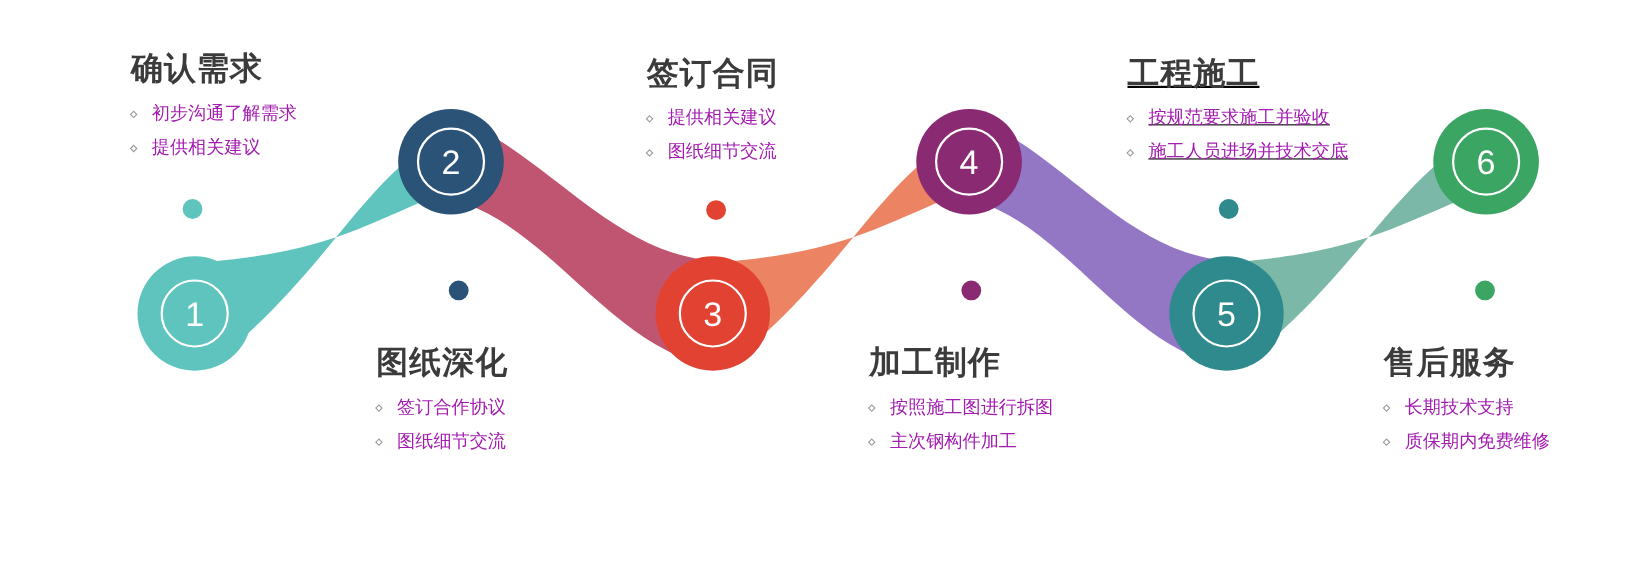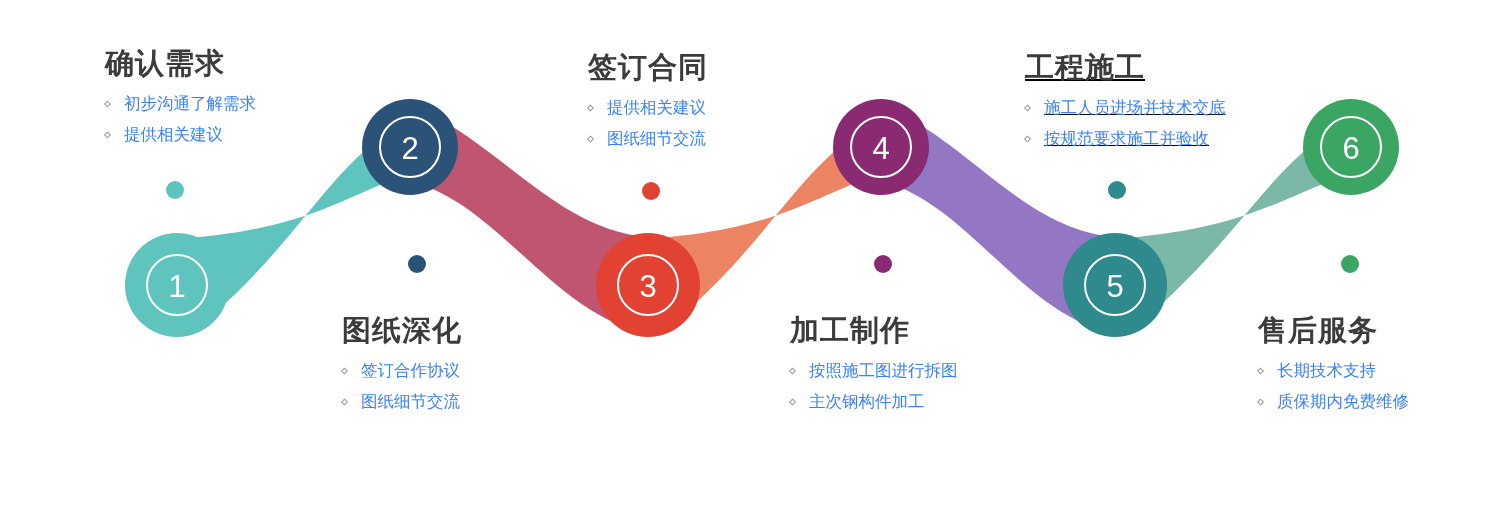--- a/index.html
+++ b/index.html
@@ -40,21 +40,21 @@
     letter-spacing: 1px;
     white-space: nowrap;
   }
   .step-bullets {
     list-style: none;
     margin: 0;
     padding: 0;
   }
   .step-bullets li {
     font-size: 16.5px;
-    color: #3b82f6;
+    color: #a21caf;
     line-height: 1.88;
     white-space: nowrap;
     position: relative;
     padding-left: 19px;
   }
   .bullet-marker {
     position: absolute;
     left: 0;
     top: 50%;
     transform: translateY(-50%) rotate(45deg);
@@ -132,21 +132,21 @@
     </g>
   </svg>
 
   <span class="num-label" style="left:177px;  top:286px;">1</span>
   <span class="num-label" style="left:410px;  top:148px;">2</span>
   <span class="num-label" style="left:648px;  top:286px;">3</span>
   <span class="num-label" style="left:881px;  top:148px;">4</span>
   <span class="num-label" style="left:1115px; top:286px;">5</span>
   <span class="num-label" style="left:1351px; top:148px;">6</span>
 
-  <div class="step-text" style="left:105px; top:46px;">
+  <div class="step-text" style="left:119px; top:46px;">
     <div class="step-title">确认需求</div>
     <ul class="step-bullets">
       <li><span class="bullet-marker"></span><span>初步沟通了解需求</span></li>
       <li><span class="bullet-marker"></span><span>提供相关建议</span></li>
     </ul>
   </div>
 
   <div class="step-text" style="left:320px; top:313px;margin-left:22px;">
     <div class="step-title">图纸深化</div>
     <ul class="step-bullets">
@@ -167,22 +167,22 @@
     <div class="step-title">加工制作</div>
     <ul class="step-bullets">
       <li><span class="bullet-marker"></span><span>按照施工图进行拆图</span></li>
       <li><span class="bullet-marker"></span><span>主次钢构件加工</span></li>
     </ul>
   </div>
 
   <div class="step-text" style="left:1025px; top:50px;text-decoration:underline;">
     <div class="step-title">工程施工</div>
     <ul class="step-bullets">
+      <li><span class="bullet-marker"></span><span>按规范要求施工并验收</span></li>
       <li><span class="bullet-marker"></span><span>施工人员进场并技术交底</span></li>
-      <li><span class="bullet-marker"></span><span>按规范要求施工并验收</span></li>
     </ul>
   </div>
 
   <div class="step-text" style="left:1258px; top:313px;">
     <div class="step-title">售后服务</div>
     <ul class="step-bullets">
       <li><span class="bullet-marker"></span><span>长期技术支持</span></li>
       <li><span class="bullet-marker"></span><span>质保期内免费维修</span></li>
     </ul>
   </div>

